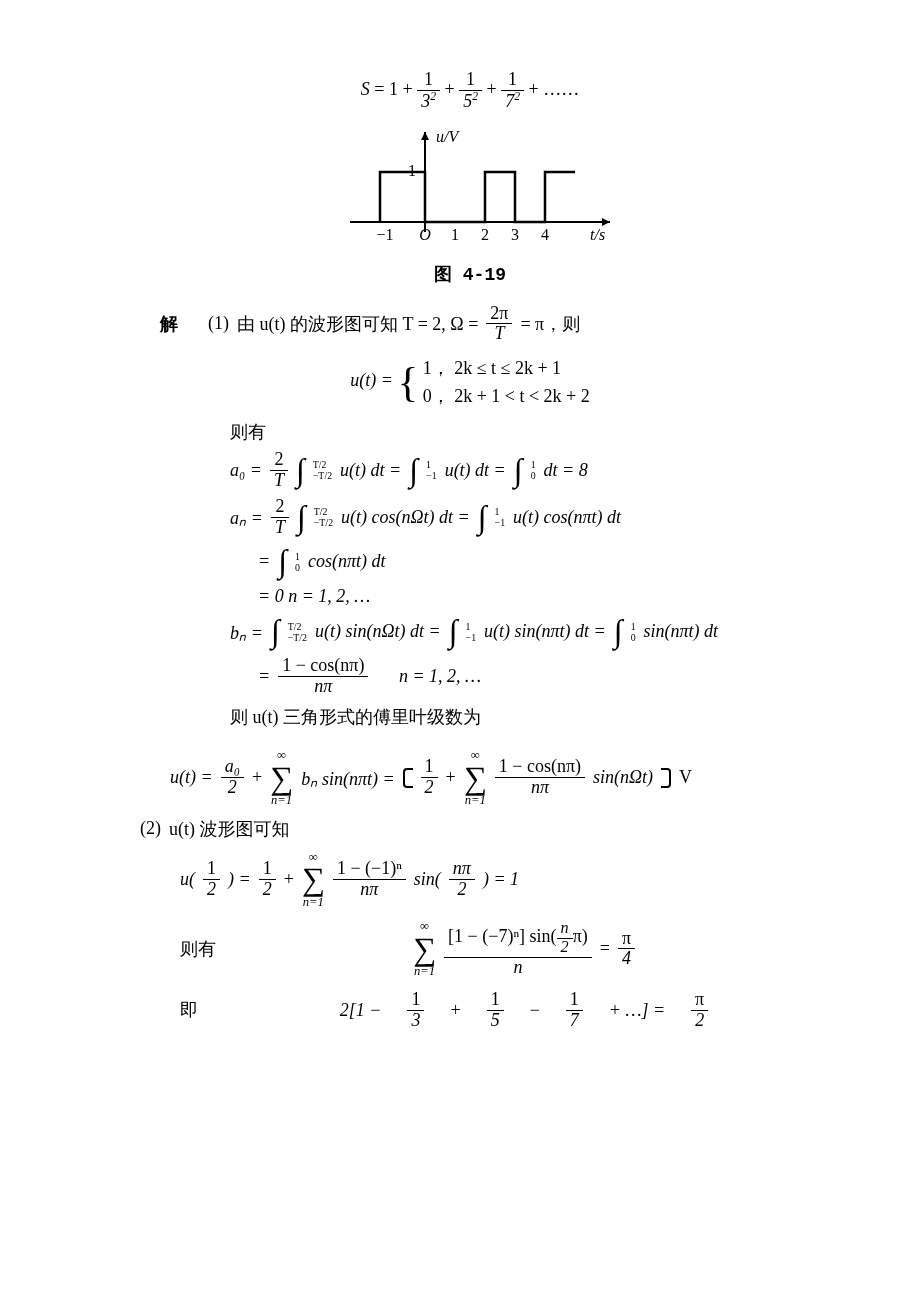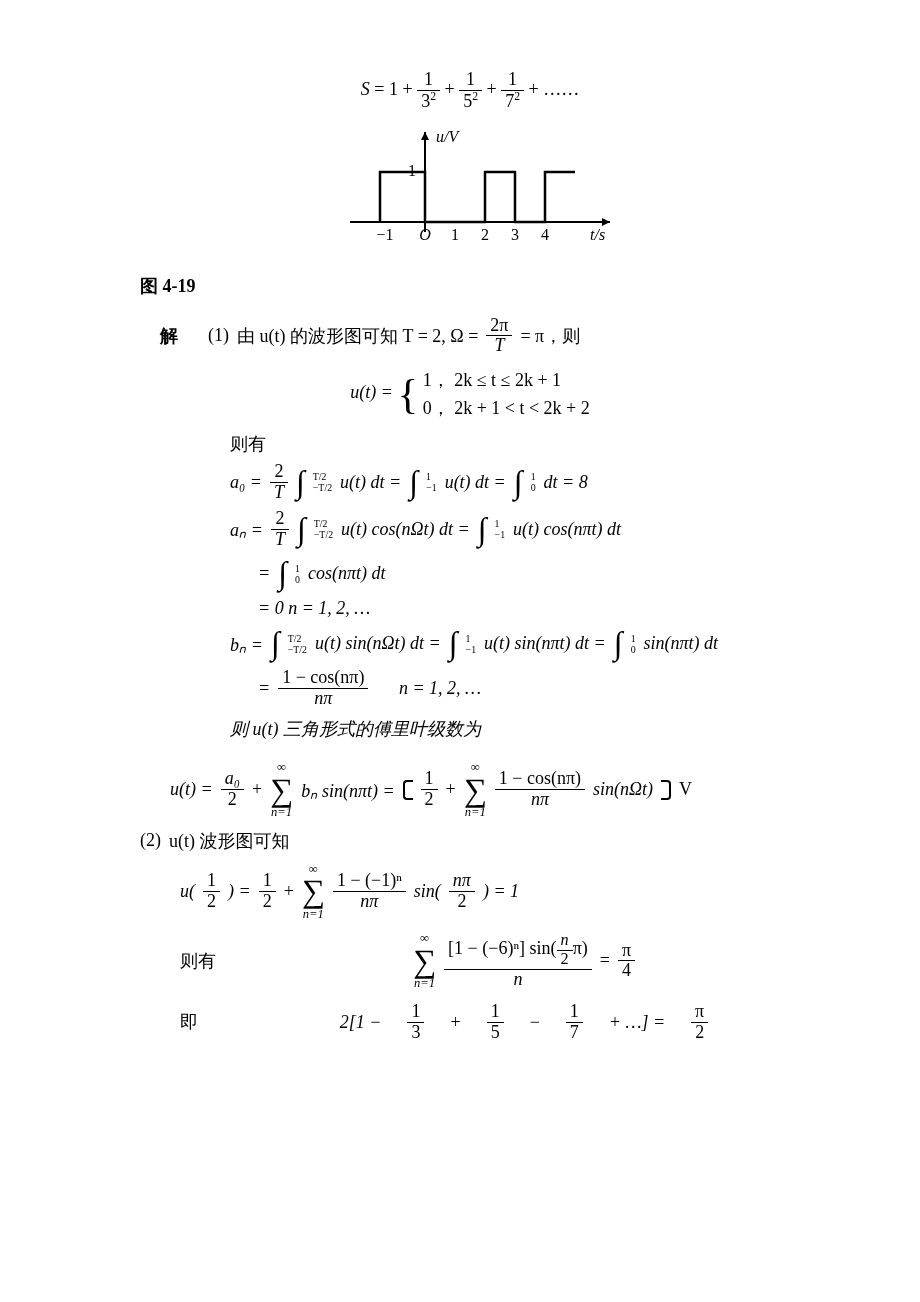--- a/index.html
+++ b/index.html
@@ -22,24 +22,24 @@
   .rm { font-style: normal; }
   .eq-line { margin: 6px 0; }
   .indent1 { margin-left: 90px; }
   .indent2 { margin-left: 90px; }
   .frac {
     display: inline-block;
     vertical-align: middle;
     text-align: center;
   }
   .frac .num { display: block; border-bottom: 1px solid #000; padding: 0 4px; line-height: 1.1; }
-  .frac .den { display: block; padding: 0 4px; line-height: 1.1; }
+  .frac .den { display: block; padding: 0 4px; line-height: 1.1; font-style: italic; }
   .sup { font-size: 0.65em; vertical-align: super; }
   .bold { font-weight: bold; }
-  .figcap { text-align: left; font-weight: bold; font-family: Liberation Serif, serif; margin: 22px 0 18px 0; }
+  .figcap { text-align: center; font-weight: bold; font-family: Liberation Mono, monospace; margin: 10px 0 18px 0; }
   svg.waveform { display: block; margin: 0 auto 6px auto; }
   .bigbracket {
     display: inline-block;
     vertical-align: middle;
     border-left: 2px solid #000;
     border-top: 2px solid #000;
     border-bottom: 2px solid #000;
     border-top-left-radius: 4px;
     border-bottom-left-radius: 4px;
     padding: 8px 2px 8px 6px;
@@ -225,21 +225,21 @@
 
 <div class="indent1 eq-line row" style="margin-left:118px;">
   <span class="math">= </span>
   <span class="frac">
     <span class="num">1 − cos(nπ)</span>
     <span class="den math">nπ</span>
   </span>
   <span class="math" style="white-space:pre;">     n = 1, 2, …</span>
 </div>
 
-<div class="indent1 label" style="margin-top:8px;font-style:italic;">则 u(t) 三角形式的傅里叶级数为</div>
+<div class="indent1 label" style="margin-top:8px;">则 u(t) 三角形式的傅里叶级数为</div>
 
 <div class="block row" style="margin-left:30px; margin-top:20px;">
   <span class="math">u(t) = </span>
   <span class="frac">
       <span class="num math">a₀</span>
       <span class="den">2</span>
     </span>
   <span> + </span>
   <span class="sum">
     <span class="top">∞</span>
@@ -305,21 +305,21 @@
   <span class="label" style="min-width:60px;">则有</span>
   <span style="flex:1; text-align:center;" class="row">
     <span style="flex:1;"></span>
     <span class="sum">
       <span class="top">∞</span>
       <span class="sigma">∑</span>
       <span class="bot math">n=1</span>
     </span>
     <span class="frac">
       <span class="num">
-        <span>[1 − (−6)ⁿ] sin(</span><span class="frac" style="font-size:0.9em;"><span class="num math">n</span><span class="den">2</span></span><span>π)</span>
+        <span>[1 − (−7)ⁿ] sin(</span><span class="frac" style="font-size:0.9em;"><span class="num math">n</span><span class="den">2</span></span><span>π)</span>
       </span>
       <span class="den math">n</span>
     </span>
     <span> = </span>
     <span class="frac">
         <span class="num">π</span>
         <span class="den">4</span>
       </span>
     <span style="flex:1;"></span>
   </span>

